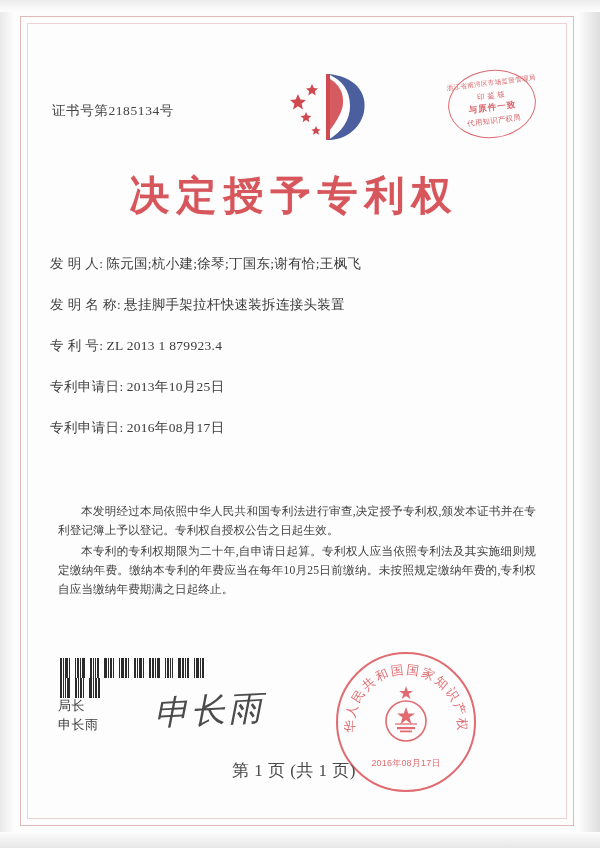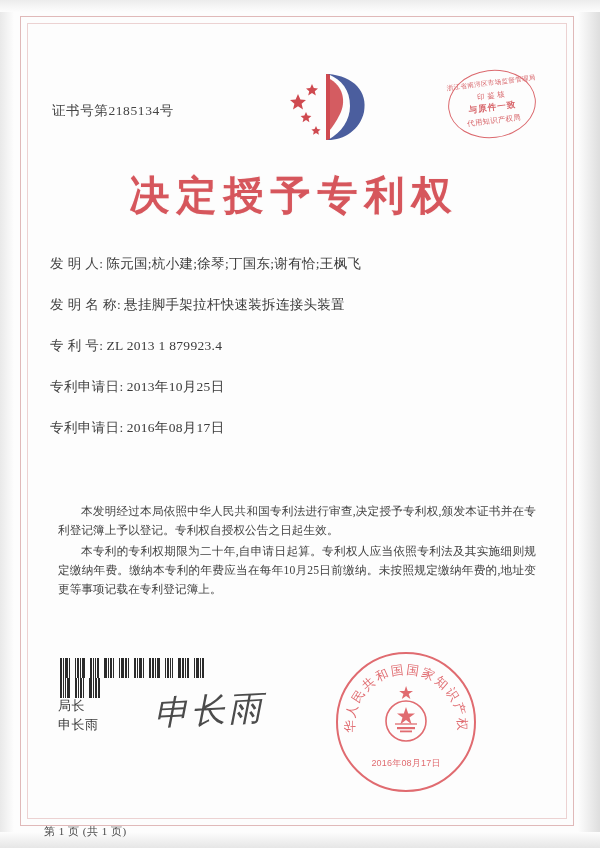--- a/index.html
+++ b/index.html
@@ -246,24 +246,24 @@
     font-size: 9px;
     white-space: nowrap;
     letter-spacing: 0.2px;
     font-family: "Liberation Sans", sans-serif;
   }
 
   
   .footer {
     position: absolute;
     left: 0;
-    top: 784px;
+    top: 719px;
     width: 500px;
-    text-align: left;
-    font-size: 11px;
+    text-align: center;
+    font-size: 17px;
     color: #4a4a4a;
     letter-spacing: 0.5px;
   }
 </style>
 </head>
 <body>
 
 <div class="page">
 
   <div class="scan-shade-left"></div>
@@ -319,21 +319,21 @@
         <span class="field-value">2013年10月25日</span>
       </div>
       <div class="field-row">
         <span class="field-label">专利申请日:</span>
         <span class="field-value">2016年08月17日</span>
       </div>
     </div>
 
     <div class="body-text">
       <p>本发明经过本局依照中华人民共和国专利法进行审查,决定授予专利权,颁发本证书并在专利登记簿上予以登记。专利权自授权公告之日起生效。</p>
-      <p>本专利的专利权期限为二十年,自申请日起算。专利权人应当依照专利法及其实施细则规定缴纳年费。缴纳本专利的年费应当在每年10月25日前缴纳。未按照规定缴纳年费的,地址变更等事项记载在专利登记簿上。</p>
+      <p>本专利的专利权期限为二十年,自申请日起算。专利权人应当依照专利法及其实施细则规定缴纳年费。缴纳本专利的年费应当在每年10月25日前缴纳。未按照规定缴纳年费的,专利权自应当缴纳年费期满之日起终止。</p>
     </div>
 
     <div class="barcode">
       <span style="width:2px"></span><span style="width:1px"></span><span style="width:3px"></span><span style="width:1px"></span>
       <span style="width:1px"></span><span style="width:2px"></span><span style="width:1px"></span><span style="width:3px"></span>
       <span style="width:2px"></span><span style="width:1px"></span><span style="width:1px"></span><span style="width:2px"></span>
       <span style="width:3px"></span><span style="width:1px"></span><span style="width:2px"></span><span style="width:1px"></span>
       <span style="width:1px"></span><span style="width:3px"></span><span style="width:2px"></span><span style="width:1px"></span>
       <span style="width:2px"></span><span style="width:1px"></span><span style="width:3px"></span><span style="width:1px"></span>
       <span style="width:2px"></span><span style="width:2px"></span><span style="width:1px"></span><span style="width:3px"></span>

